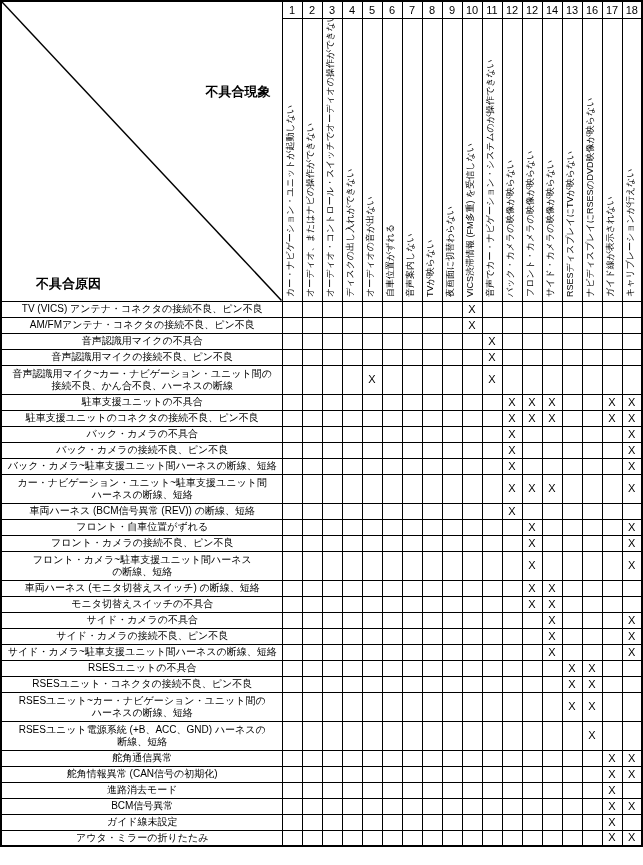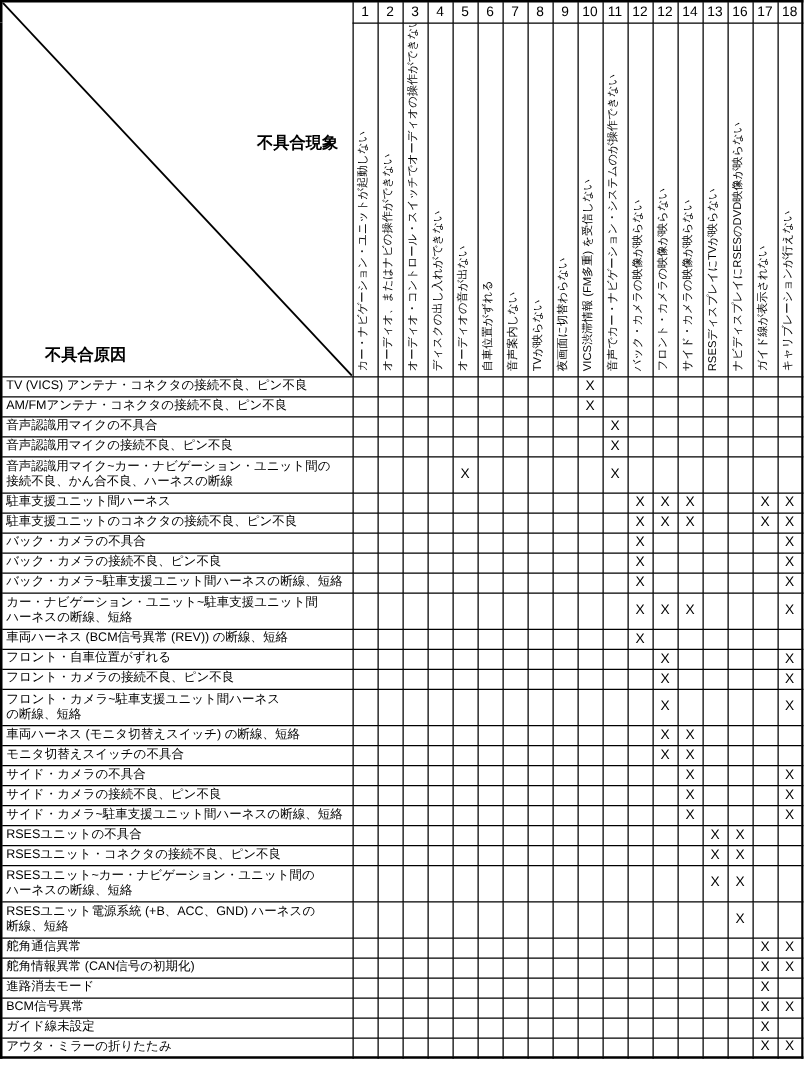--- a/index.html
+++ b/index.html
@@ -14,30 +14,30 @@
     bottom:4px;
     left:calc(50% + 5px);
     transform-origin:0 100%;
     transform:rotate(-90deg);
     white-space:nowrap;
     font-size:9px;
     letter-spacing:0;
   }
   th.corner{position:relative;font-weight:normal;}
   .diag{position:absolute;left:0;top:0;width:100%;height:100%;display:block;}
-  .ph{position:absolute;top:81px;right:11px;font-size:13px;font-weight:bold;margin-top:22px;}
+  .ph{position:absolute;top:81px;right:11px;font-size:13px;font-weight:bold;}
   .ca{position:absolute;top:273px;left:34px;font-size:13px;font-weight:bold;}
   tbody tr{height:16px;}
   tbody tr.tall{height:29px;}
   td.rl{
     font-size:10px;
     line-height:12px;
     padding:1px 2px 1px 3px;
     white-space:pre-line;
-    text-align:left;
+    text-align:center;
     vertical-align:middle;
   }
   td.c{text-align:center;vertical-align:middle;font-size:11px;line-height:1;}
 </style>
 </head>
 <body>
 
 <div class="page">
   <table class="matrix">
     <colgroup>
@@ -230,21 +230,21 @@
           <td class="c">X</td>
           <td class="c"></td>
           <td class="c"></td>
           <td class="c"></td>
           <td class="c"></td>
           <td class="c"></td>
           <td class="c"></td>
           <td class="c"></td>
         </tr>
         <tr>
-          <td class="rl">駐車支援ユニット間ハーネス</td>
+          <td class="rl">駐車支援ユニットの不具合</td>
           <td class="c"></td>
           <td class="c"></td>
           <td class="c"></td>
           <td class="c"></td>
           <td class="c"></td>
           <td class="c"></td>
           <td class="c"></td>
           <td class="c"></td>
           <td class="c"></td>
           <td class="c"></td>

